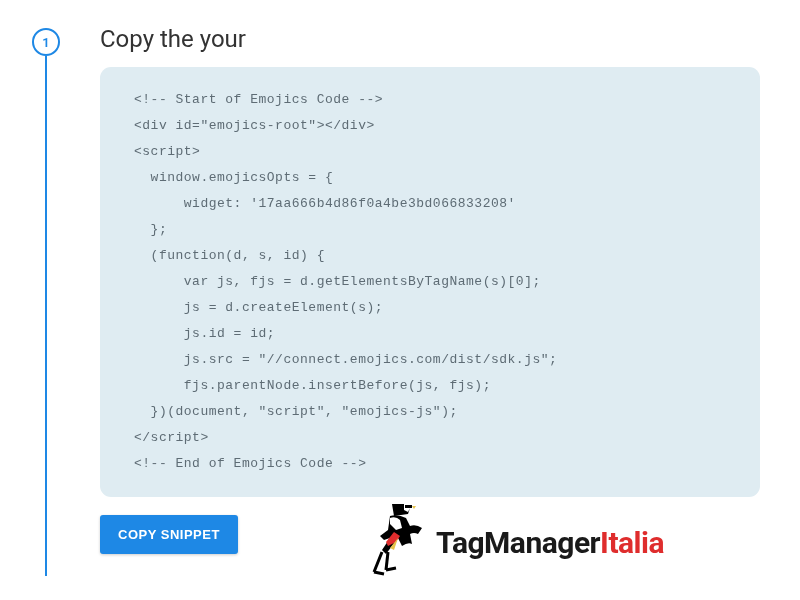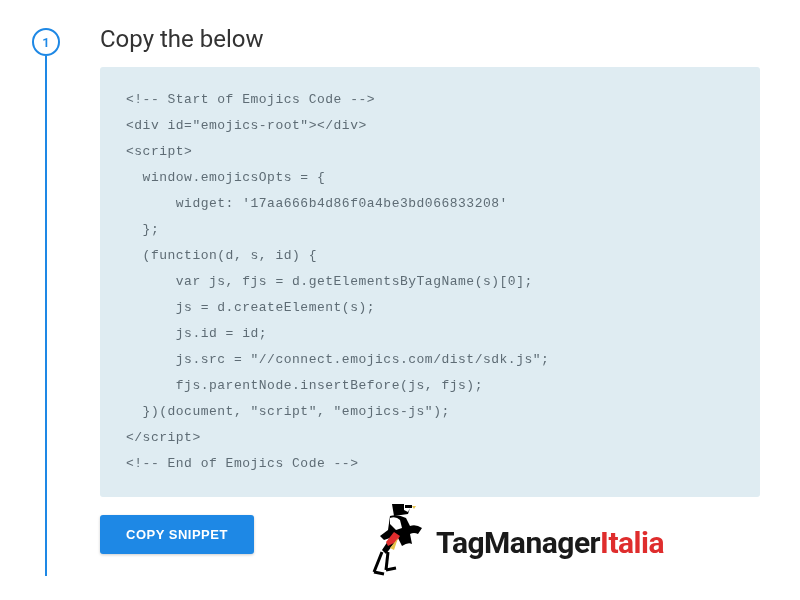--- a/index.html
+++ b/index.html
@@ -49,39 +49,39 @@
       color: #333;
       margin-bottom: 14px;
     }
     .description {
       font-size: 14px;
       color: #444;
       margin-bottom: 18px;
     }
     .code-box {
       background: #dfecf2;
-      border-radius: 3px;
-      padding: 20px 26px;
+      border-radius: 11px;
+      padding: 20px 34px;
       font-family: ui-monospace, Menlo, Monaco, Consolas, "Courier New", monospace;
       font-size: 13px;
       line-height: 2;
       color: #5e6c75;
       letter-spacing: 0.5px;
       white-space: pre;
       margin-bottom: 18px;
       overflow: hidden;
     }
     .copy-btn {
       background: #1e88e5;
       color: #fff;
       border: none;
       font-size: 13px;
       font-weight: 700;
       letter-spacing: 0.5px;
-      padding: 12px 26px;
+      padding: 12px 18px;
       border-radius: 3px;
       cursor: pointer;
       box-shadow: 0 1px 3px rgba(0,0,0,0.2);
     }
     .logo-wrap {
       position: absolute;
       bottom: 18px;
       left: 360px;
       display: flex;
       align-items: center;
@@ -104,21 +104,21 @@
   </style>
 </head>
 <body>
 
 <div class="step-bubble">
   <span>1</span>
 </div>
 <div class="step-line"></div>
 
 <div class="content">
-  <h2 class="heading">Copy the below</h2>
+  <h2 class="heading">Copy the your</h2>
   <div class="code-box">&lt;!-- Start of Emojics Code --&gt;
 &lt;div id="emojics-root"&gt;&lt;/div&gt;
 &lt;script&gt;
   window.emojicsOpts = {
       widget: '17aa666b4d86f0a4be3bd066833208'
   };
   (function(d, s, id) {
       var js, fjs = d.getElementsByTagName(s)[0];
       js = d.createElement(s);
       js.id = id;

